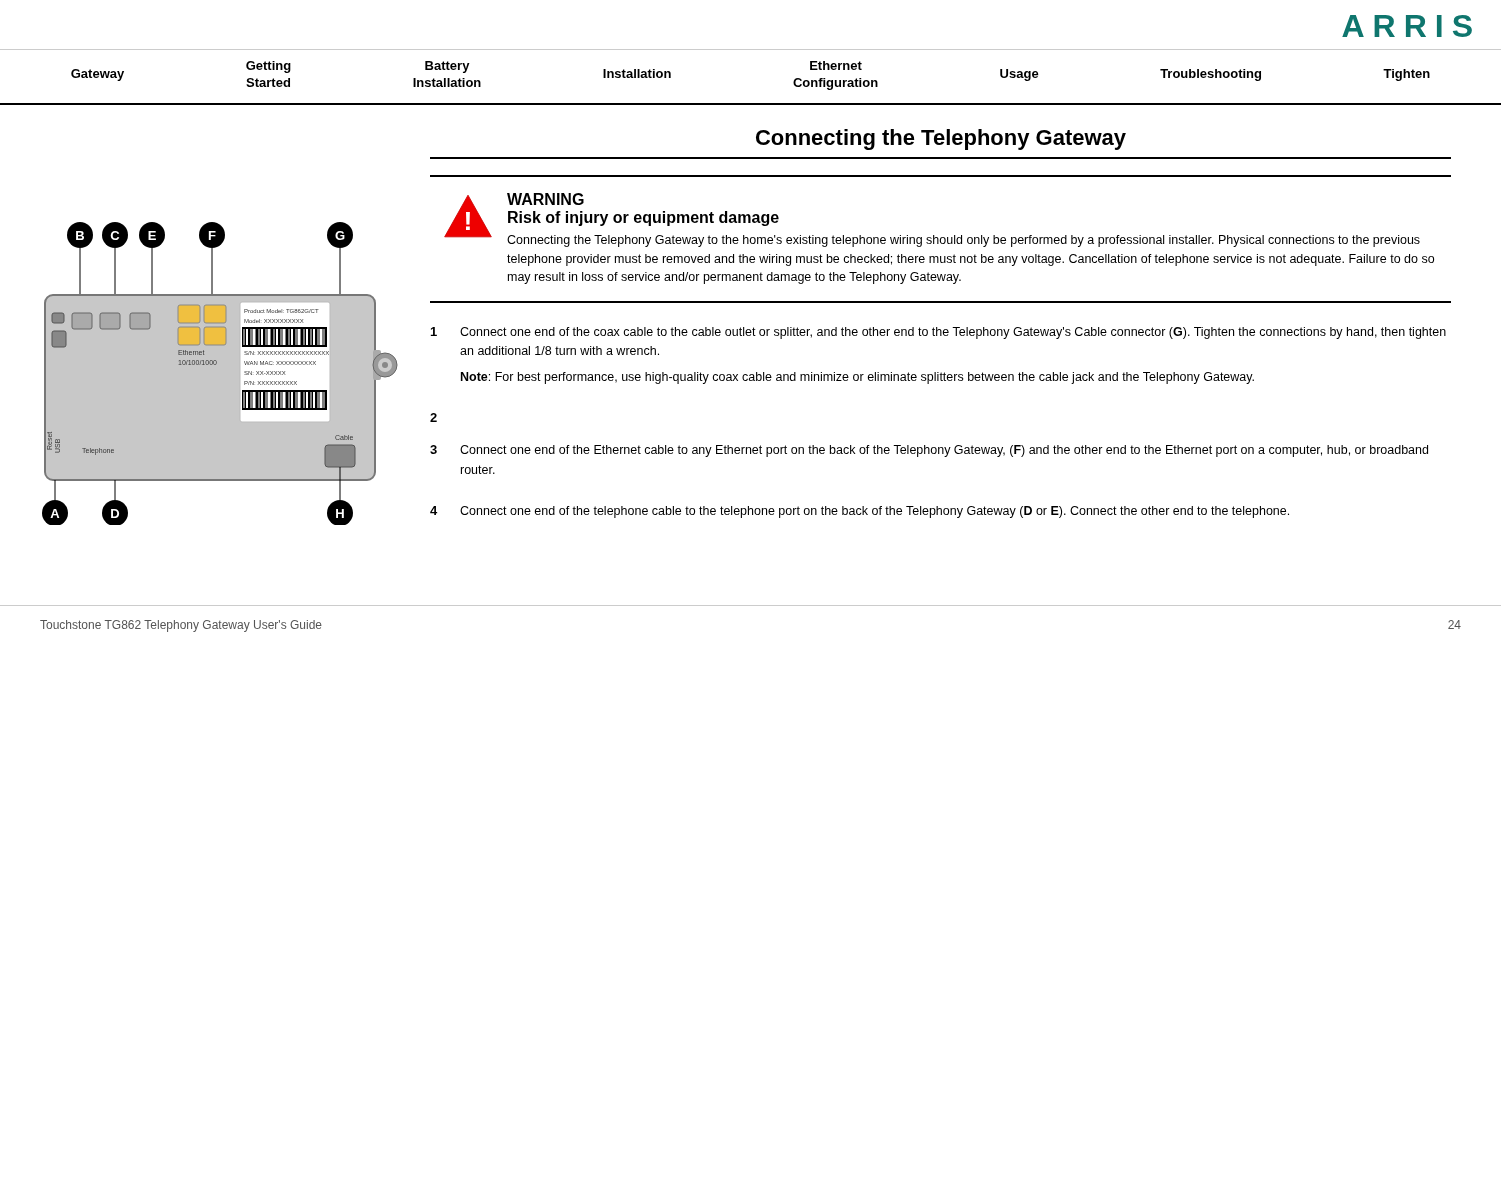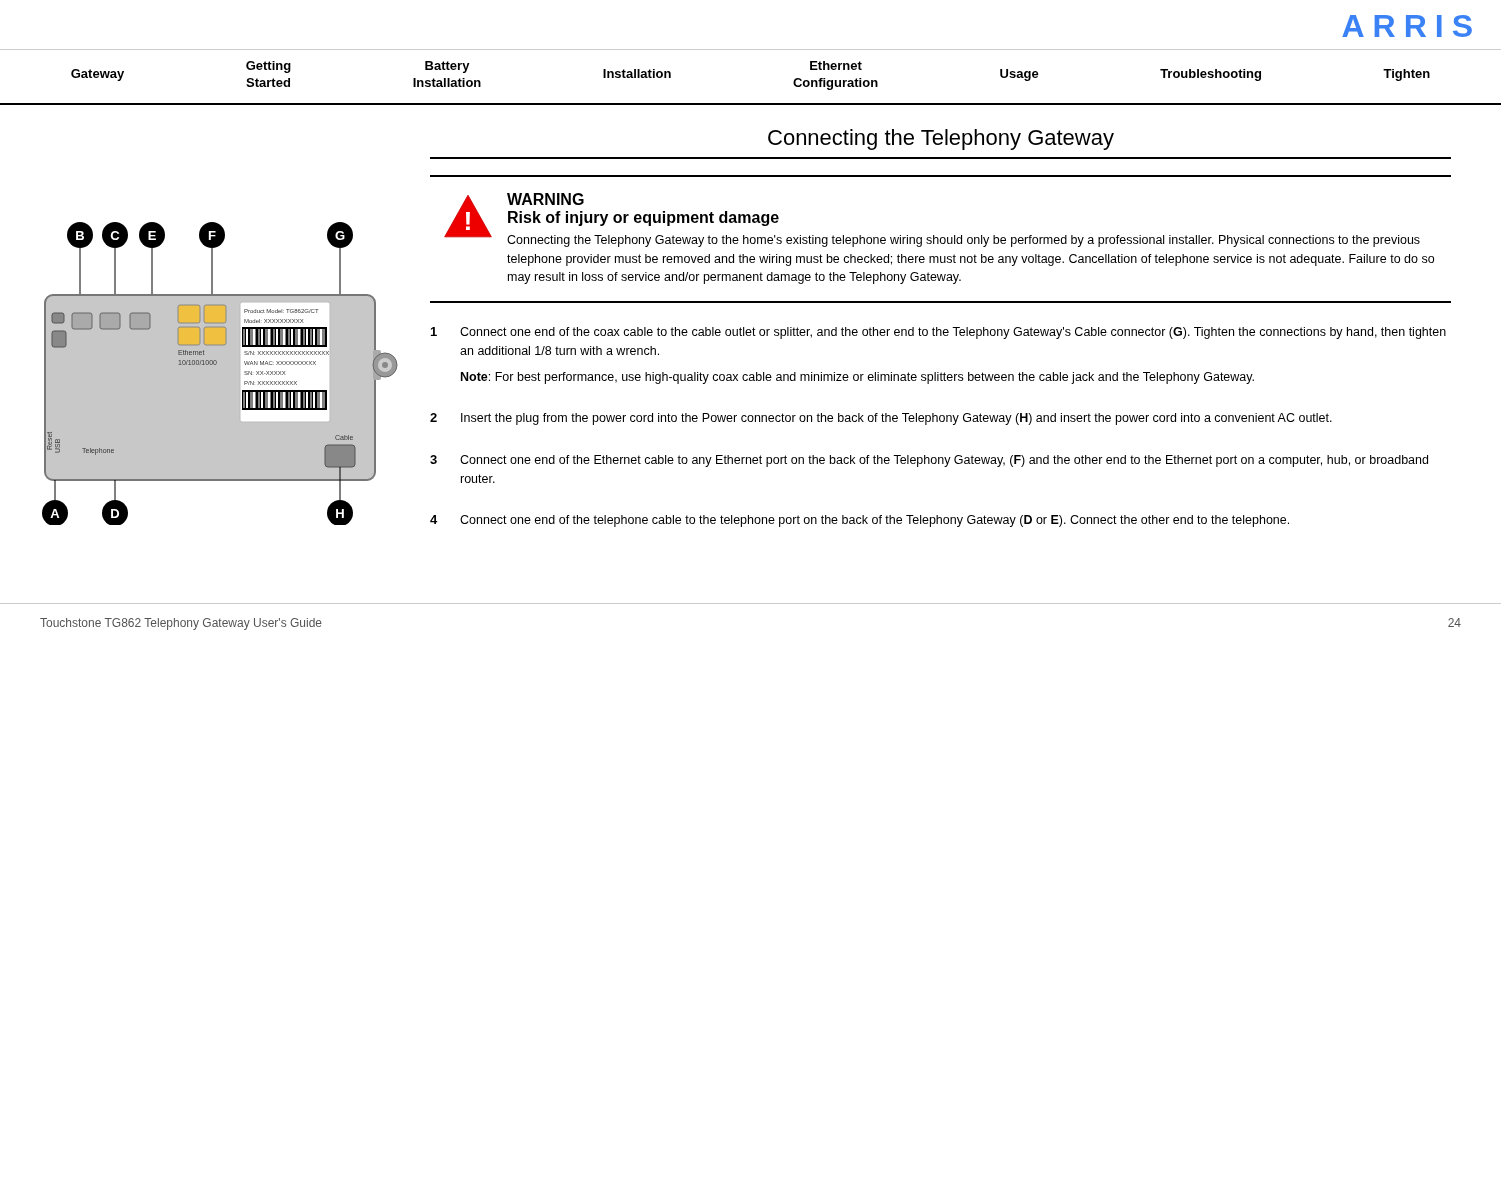--- a/index.html
+++ b/index.html
@@ -16,21 +16,21 @@
     .header {
       display: flex;
       justify-content: flex-end;
       padding: 8px 20px 4px 20px;
       background: #fff;
     }
     .logo {
       font-size: 32px;
       font-weight: bold;
       letter-spacing: 8px;
-      color: #3b82f6;
+      color: #0f766e;
       font-family: Arial, sans-serif;
     }
 
     
     nav {
       background: #fff;
       border-top: 1px solid #ccc;
       border-bottom: 2px solid #000;
     }
     .nav-inner {
@@ -69,21 +69,21 @@
 
     
     .content-area {
       flex: 1;
       padding: 20px 30px;
     }
 
     .page-title {
       text-align: center;
       font-size: 22px;
-      font-weight: normal;
+      font-weight: bold;
       margin-bottom: 16px;
       padding-bottom: 6px;
       border-bottom: 2px solid #000;
     }
 
     
     .warning-box {
       display: flex;
       gap: 12px;
       border-top: 2px solid #000;
@@ -148,21 +148,21 @@
     }
     .bold { font-weight: bold; }
 
     
     .footer {
       text-align: center;
       padding: 20px;
       font-size: 12px;
       color: #555;
       border-top: 1px solid #ccc;
-      margin-top: 30px;
+      margin-top: 42px;
       display: flex;
       justify-content: space-between;
       align-items: center;
       padding: 12px 40px;
     }
 
     
     .device-diagram {
       position: relative;
       margin-top: 80px;
@@ -344,21 +344,20 @@
         <div class="step-num">1</div>
         <div class="step-content">
           <p>Connect one end of the coax cable to the cable outlet or splitter, and the other end to the Telephony Gateway's Cable connector (<span class="bold">G</span>). Tighten the connections by hand, then tighten an additional 1/8 turn with a wrench.</p>
           <p class="note"><span class="note-label">Note</span>: For best performance, use high-quality coax cable and minimize or eliminate splitters between the cable jack and the Telephony Gateway.</p>
         </div>
       </li>
 
       <li class="step">
         <div class="step-num">2</div>
         <div class="step-content">
-          <p>Insert the plug from the power cord into the Power connector on the back of the Telephony Gateway (<span class="bold">H</span>) and insert the power cord into a convenient AC outlet.</p>
         </div>
       </li>
 
       <li class="step">
         <div class="step-num">3</div>
         <div class="step-content">
           <p>Connect one end of the Ethernet cable to any Ethernet port on the back of the Telephony Gateway, (<span class="bold">F</span>) and the other end to the Ethernet port on a computer, hub, or broadband router.</p>
         </div>
       </li>
 

